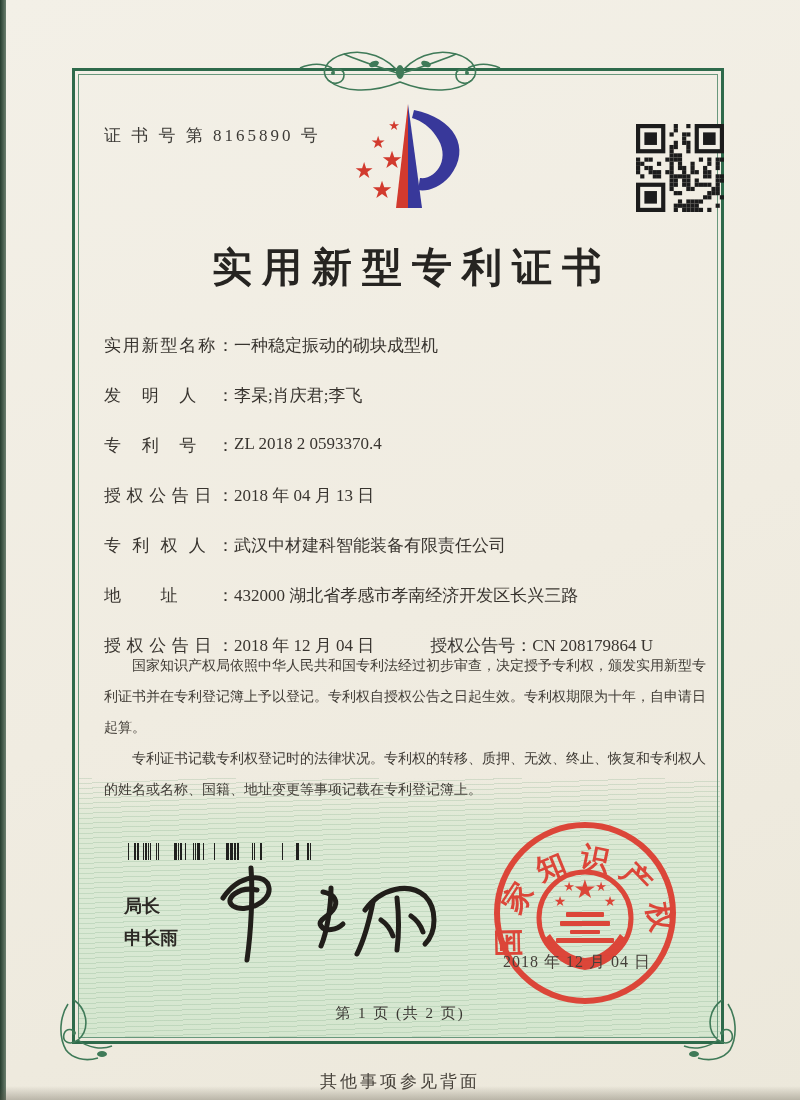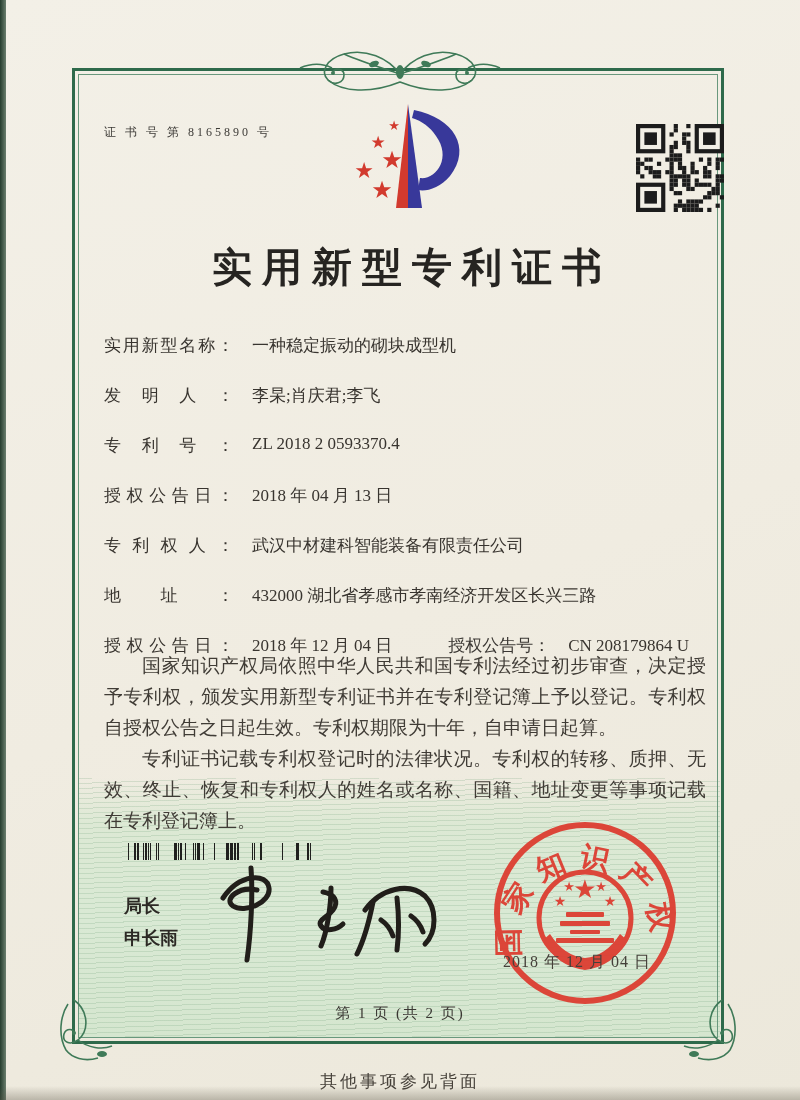--- a/index.html
+++ b/index.html
@@ -22,37 +22,37 @@
   
   .frame{position:absolute;left:72px;right:76px;top:68px;bottom:56px;
     border:3px solid #2e6a4b;}
   .frame-inner{position:absolute;inset:3px;border:1px solid #69987d;}
 
   .ornament-top{position:absolute;top:38px;left:50%;transform:translateX(-50%);}
   .ornament-corner{position:absolute;bottom:34px;}
   .ornament-corner.left{left:54px;}
   .ornament-corner.right{right:58px;transform:scaleX(-1);}
 
-  .cert-no{position:absolute;left:104px;top:124px;font-size:12px;letter-spacing:3px;color:#3c3a36;}
+  .cert-no{position:absolute;left:104px;top:124px;font-size:17px;letter-spacing:3px;color:#3c3a36;}
 
   .logo{position:absolute;left:342px;top:96px;}
   .qr{position:absolute;left:636px;top:124px;}
 
   .title{position:absolute;left:0;top:240px;width:100%;text-align:center;
     font-size:40px;font-weight:700;letter-spacing:10px;color:#262421;padding-left:12px;}
 
   .fields{position:absolute;left:104px;top:334px;width:606px;font-size:17px;}
   .field-row{margin-bottom:27px;white-space:nowrap;}
   .field-label{display:inline-block;width:130px;text-align:justify;text-align-last:justify;
     vertical-align:top;color:#38342f;}
-  .field-value{margin-left:18px;color:#38342f;}
+  .field-value{margin-left:0;color:#38342f;}
   .grant-gap{display:inline-block;width:56px;}
 
   .body-text{position:absolute;left:104px;right:94px;top:650px;
-    font-size:19px;line-height:31px;text-align:justify;color:#403c36;}
+    font-size:14px;line-height:31px;text-align:justify;color:#403c36;}
   .body-text p{margin:0;text-indent:2em;}
 
   .barcode{position:absolute;left:128px;top:843px;}
 
   .signer{position:absolute;left:112px;top:890px;
     font-family:"Liberation Sans","DejaVu Sans",sans-serif;font-weight:700;
     font-size:18px;color:#2c2925;line-height:32px;margin-left:12px;}
   .signature{position:absolute;left:205px;top:858px;}
 
   .seal{position:absolute;left:486px;top:820px;opacity:.93;}

